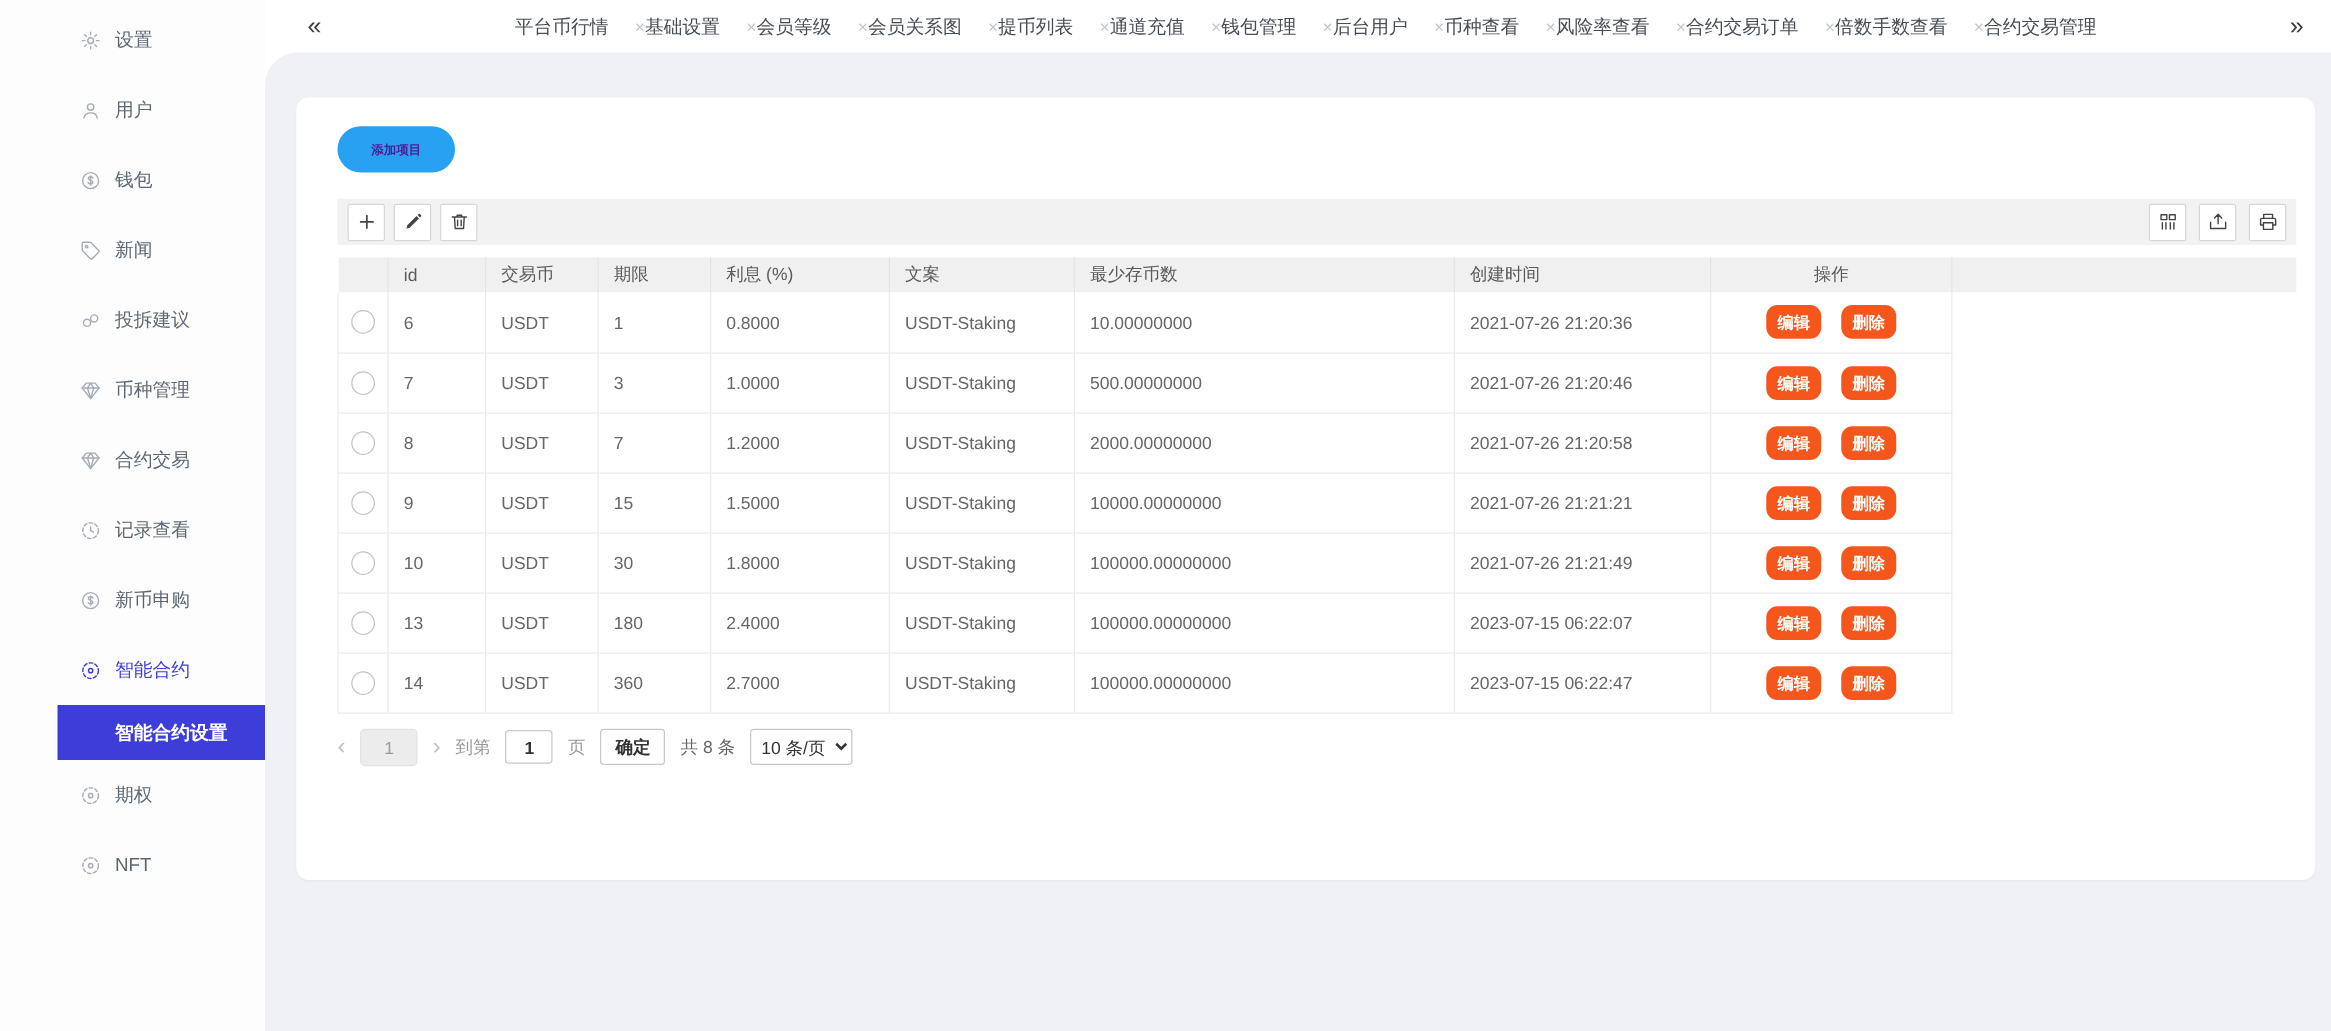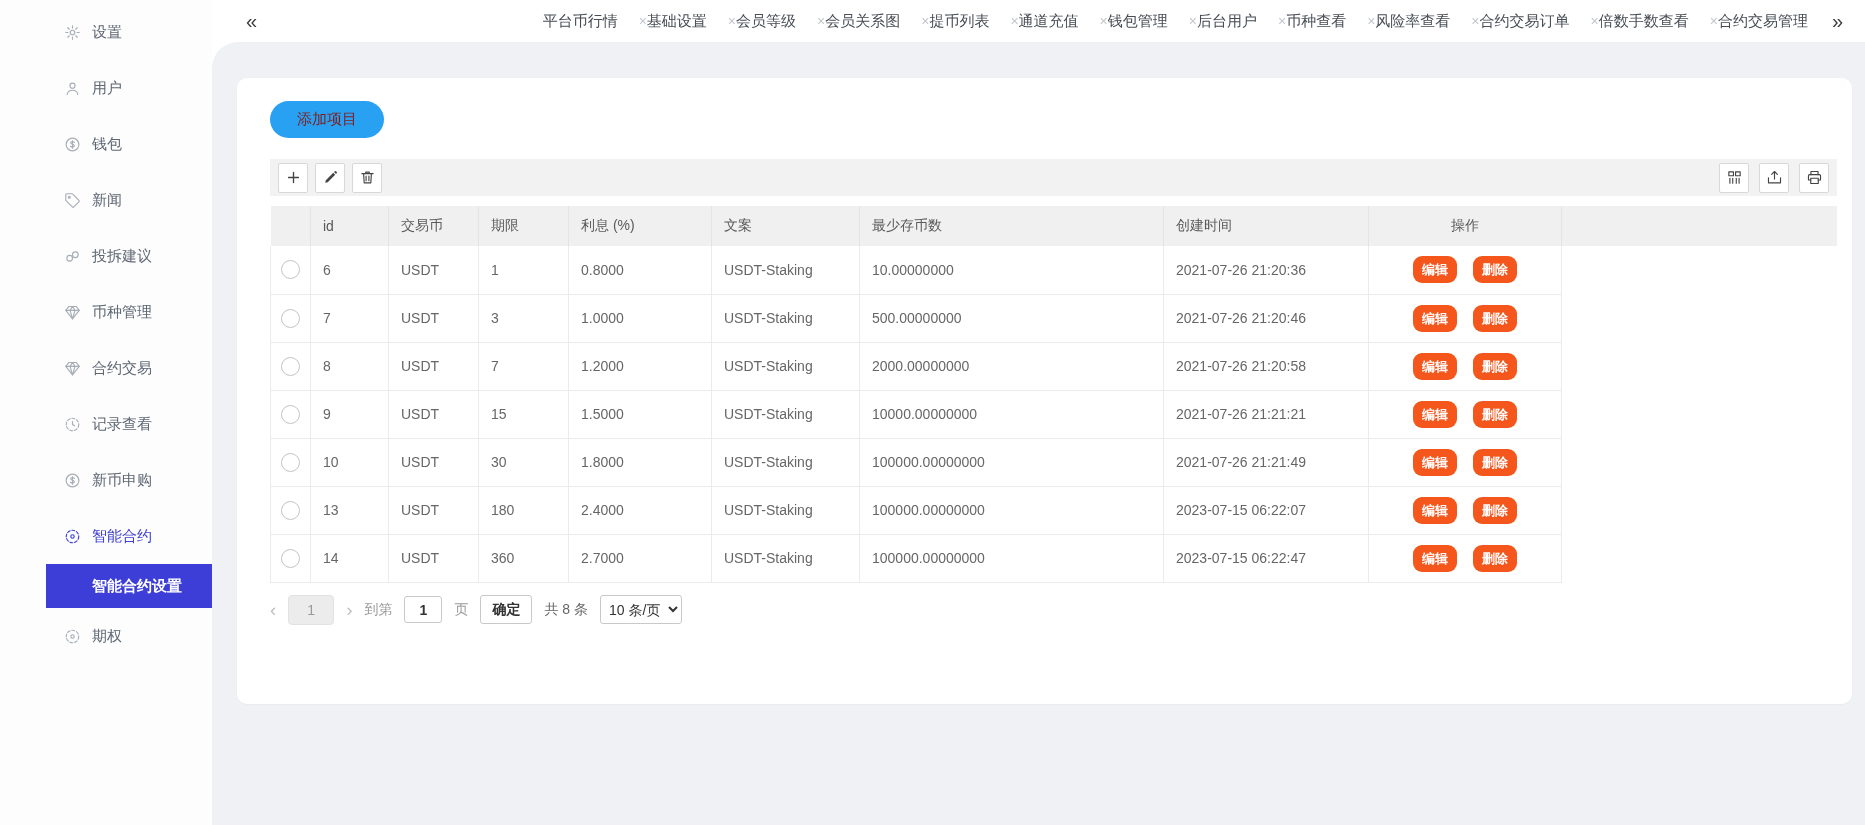--- a/index.html
+++ b/index.html
@@ -13,39 +13,39 @@
   .s-icon svg{width:17px;height:17px;}
   .side-item.active{color:#3d3dd8;}
   .side-item.active .s-icon{color:#3d3dd8;}
   .side-item.submenu{height:44px;padding-left:46px;background:#ececec;color:#9b9b9b;}
   .side-item.selected{background:#3d3dd8;color:#fff;font-weight:700;}
 
   
   .main-area{flex:1;display:flex;flex-direction:column;background:#fff;min-width:0;}
   .tabbar{height:42px;display:flex;align-items:center;padding:0 22px 0 34px;background:#fff;}
   .collapse{font-size:20px;color:#3c3c3c;cursor:pointer;line-height:1;}
-  .tabs{flex:1;display:flex;justify-content:flex-end;align-items:center;margin:0 24px;min-width:0;}
+  .tabs{flex:1;display:flex;justify-content:center;align-items:center;margin:0 24px;min-width:0;}
   .tab{display:flex;align-items:center;color:#474d54;font-size:15px;white-space:nowrap;cursor:pointer;}
   .tab-close{margin-left:21px;color:#c2c6cc;font-size:14px;cursor:pointer;}
 
   .content{flex:1;background:#eff1f4;border-top-left-radius:26px;padding:36px 13px 0 25px;box-sizing:border-box;}
   .card{background:#fff;border-radius:10px;height:626px;padding:23px 15px 0 33px;box-sizing:border-box;box-shadow:0 1px 2px rgba(0,0,0,.03);}
 
-  .btn-add{height:37px;padding:0 27px;border-radius:19px;background:#29a1f3;color:#7f1d1d;font-size:15px;font-weight:400;border:none;cursor:pointer;font-family:inherit;}
+  .btn-add{height:37px;padding:0 27px;border-radius:19px;background:#29a1f3;color:#4c1d95;font-size:10px;font-weight:700;border:none;cursor:pointer;font-family:inherit;}
 
   
   .table-block{margin-top:21px;}
   .toolbar{background:#f2f2f2;padding:3px 8px;display:flex;align-items:center;height:37px;box-sizing:border-box;}
   .tool-btn{width:30px;height:30px;background:#fff;border:1px solid #d8d8d8;border-radius:2px;display:flex;align-items:center;justify-content:center;color:#444;margin-right:7px;cursor:pointer;padding:0;}
   .tool-btn svg{width:17px;height:17px;}
   .toolbar-right{margin-left:auto;display:flex;gap:10px;}
   .toolbar-right .tool-btn{margin-right:0;}
 
   table.grid{width:100%;border-collapse:collapse;margin-top:10px;table-layout:fixed;font-size:14px;color:#666;}
-  table.grid th{background:#f0f0f0;height:40px;font-weight:400;color:#5a5a5a;text-align:left;padding:0 0 0 12px;border-right:1px solid #e4e4e4;box-sizing:border-box;margin-top:19px;}
+  table.grid th{background:#f0f0f0;height:28px;font-weight:400;color:#5a5a5a;text-align:left;padding:0 0 0 12px;border-right:1px solid #e4e4e4;box-sizing:border-box;margin-top:19px;}
   table.grid th.filler{border-right:none;}
   table.grid td{height:48px;border-bottom:1px solid #ebebeb;border-right:1px solid #ebebeb;padding:0 0 0 12px;box-sizing:border-box;background:#fff;}
   table.grid td:first-child{border-left:1px solid #ebebeb;}
   table.grid td.filler{border:none;background:#fff;}
   table.grid th.radio-col,table.grid td.radio-cell{text-align:center;padding:0;}
   table.grid th.actions-col,table.grid td.actions-cell{text-align:center;padding:0;}
   .radio{display:inline-block;width:17px;height:17px;border:1px solid #c4c4c4;border-radius:50%;background:#fff;vertical-align:middle;cursor:pointer;}
   .action-btn{display:inline-block;background:#f4561c;color:#fff;font-size:13px;font-weight:700;padding:7px 9px;border-radius:9px;border:none;line-height:1;cursor:pointer;font-family:inherit;text-align:center;}
   .action-btn + .action-btn{margin-left:16px;}
 
@@ -159,20 +159,29 @@
           <span class="s-label">智能合约设置</span>
         </div>
         <div class="side-item">
           <span class="s-icon">
             <svg viewBox="0 0 24 24" fill="none" stroke="currentColor" stroke-width="1.6" stroke-linecap="round" stroke-linejoin="round">
               <circle cx="12" cy="12" r="8.8" stroke-dasharray="4 2.6"></circle>
               <circle cx="12" cy="12" r="2.4"></circle>
             </svg>
           </span>
           <span class="s-label">期权</span>
+        </div>
+        <div class="side-item">
+          <span class="s-icon">
+            <svg viewBox="0 0 24 24" fill="none" stroke="currentColor" stroke-width="1.6" stroke-linecap="round" stroke-linejoin="round">
+              <circle cx="12" cy="12" r="8.8" stroke-dasharray="4 2.6"></circle>
+              <circle cx="12" cy="12" r="2.4"></circle>
+            </svg>
+          </span>
+          <span class="s-label">NFT</span>
         </div>
       </nav>
   </aside>
 
   <div class="main-area">
 
     <header class="tabbar">
       <span class="collapse">«</span>
       <div class="tabs" id="tabs">
           <div class="tab">

